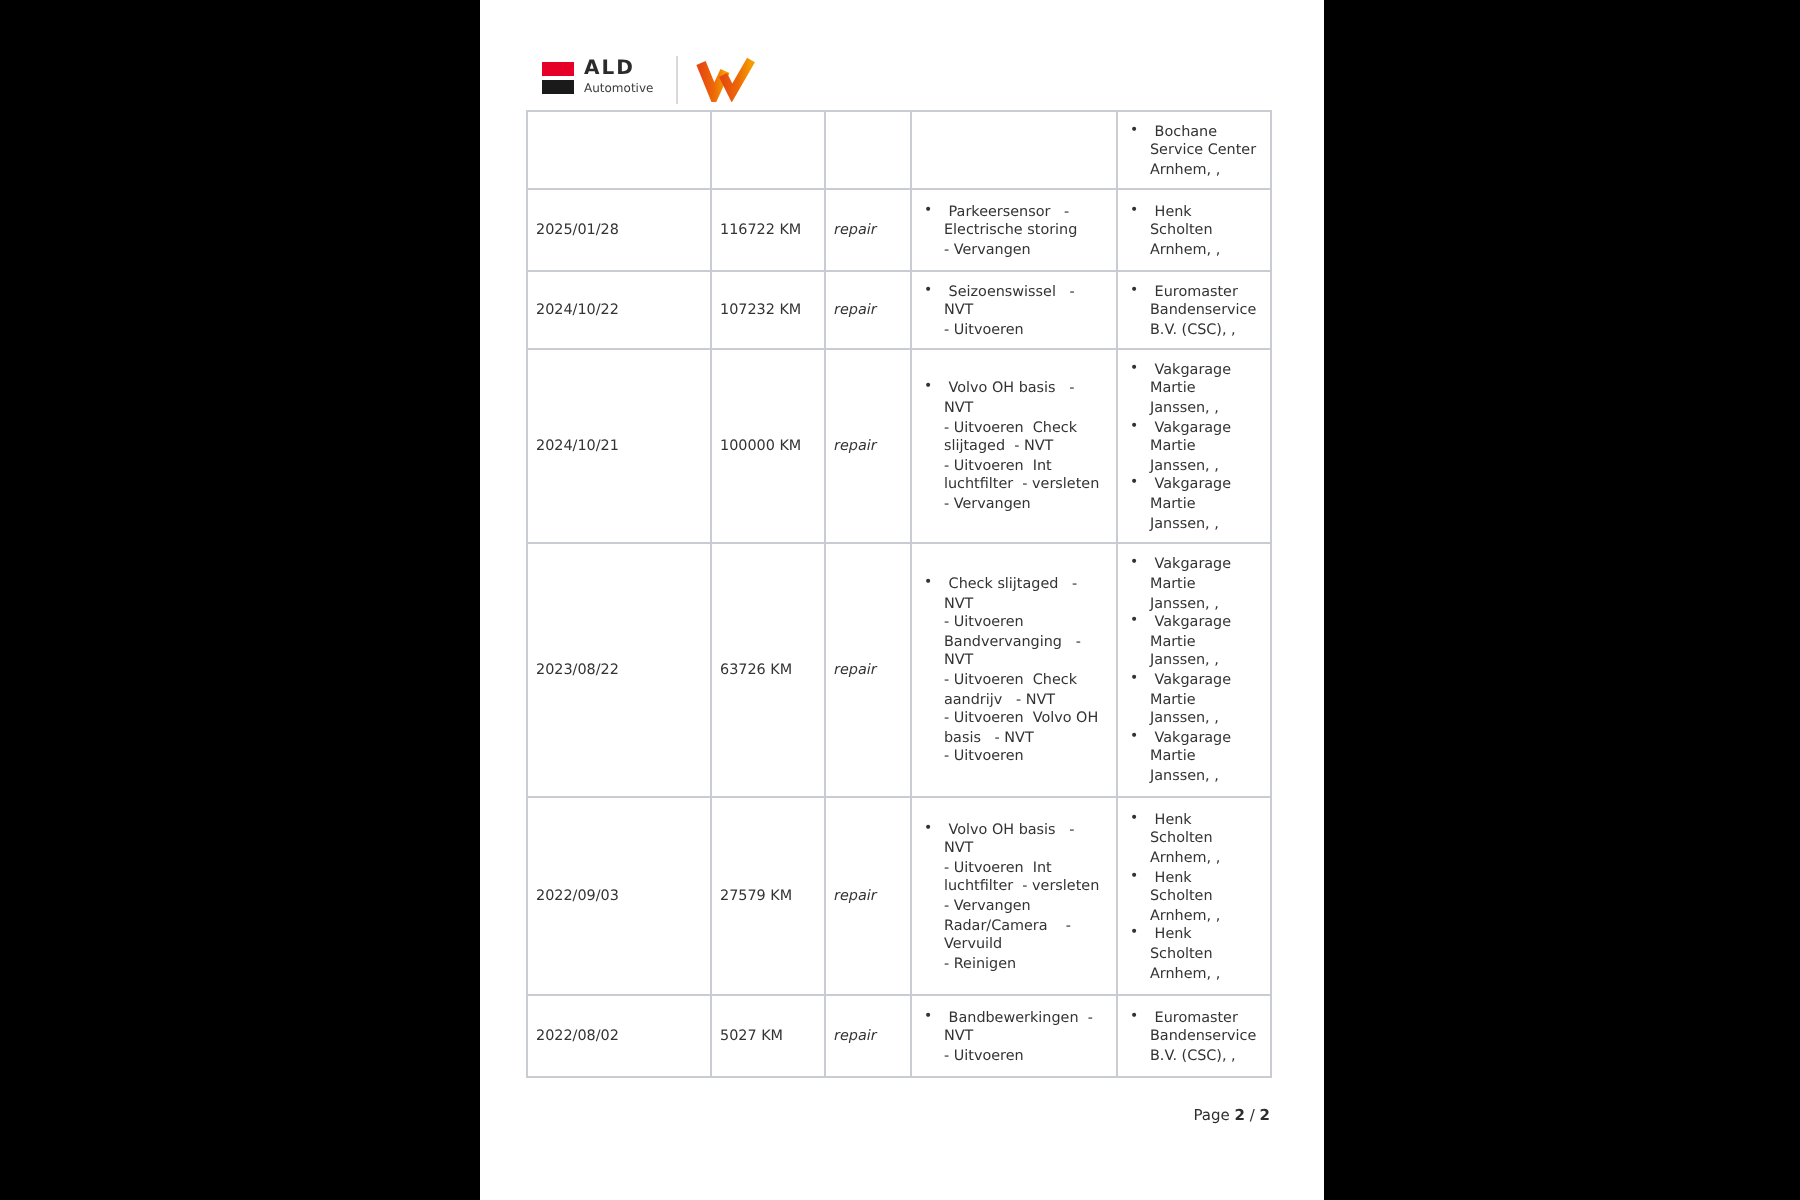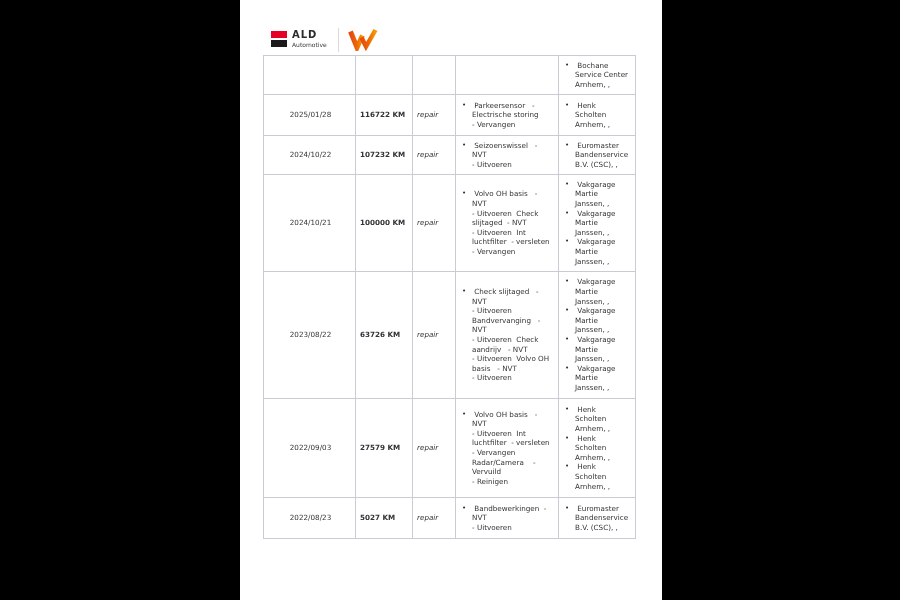--- a/index.html
+++ b/index.html
@@ -52,22 +52,22 @@
     font-size: 7.2px;
     line-height: 9.6px;
     color: #333;
   }
   table.history td {
     border: 1px solid #c9cdd3;
     vertical-align: middle;
     padding: 4px 2px 4px 4px;
     overflow: hidden;
   }
-  td.c-date { padding-left: 7px; text-align: center; }
-  td.c-km   { padding-left: 4px; font-weight: bold; }
+  td.c-date { padding-left: 7px; }
+  td.c-km   { padding-left: 4px; }
   td.c-type { padding-left: 4px; font-style: italic; }
   td.c-work { padding-left: 3px; }
   td.c-sup  { padding-left: 4px; margin-left: 13px; }
   tbody tr:nth-child(1) { height: 39px; }
   tbody tr:nth-child(2) { height: 41px; }
   tbody tr:nth-child(3) { height: 39px; }
   tbody tr:nth-child(4) { height: 97px; }
   tbody tr:nth-child(5) { height: 127px; }
   tbody tr:nth-child(6) { height: 99px; }
   tbody tr:nth-child(7) { height: 41px; }
@@ -302,21 +302,21 @@
             </div>
             <div class="bullet-item">
               <span class="bullet">•</span>
               <div class="bullet-text"> Henk
 Scholten
 Arnhem, ,</div>
             </div>
           </td>
         </tr>
         <tr>
-          <td class="c-date">2022/08/23</td>
+          <td class="c-date">2022/08/02</td>
           <td class="c-km">5027 KM</td>
           <td class="c-type">repair</td>
           <td class="c-work">
             <div class="bullet-item">
               <span class="bullet">•</span>
               <div class="bullet-text"> Bandbewerkingen  -
 NVT
 - Uitvoeren</div>
             </div>
           </td>
@@ -325,14 +325,20 @@
               <span class="bullet">•</span>
               <div class="bullet-text"> Euromaster
 Bandenservice
 B.V. (CSC), ,</div>
             </div>
           </td>
         </tr>
       </tbody>
   </table>
 
+  <div class="page-indicator">
+    <span>Page</span>
+    <b>2</b>
+    <span>/</span>
+    <b>2</b>
+  </div>
 
 </div>
 
 </body></html>

